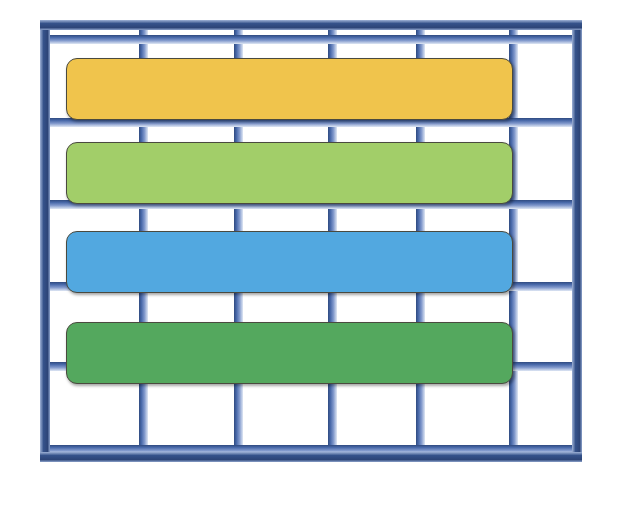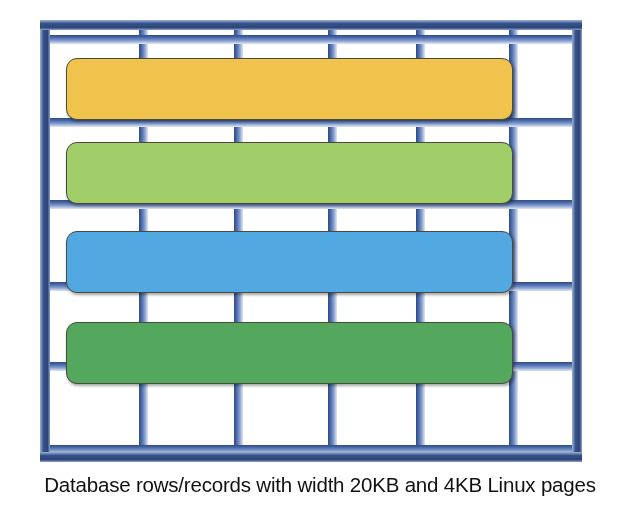--- a/index.html
+++ b/index.html
@@ -132,15 +132,14 @@
         <rect x="2" y="434" width="542" height="10" fill="url(#frameH)"></rect>
       </g>
     </svg>
 
     <div class="record-bar r0" style="background:#f0c44c;"></div>
     <div class="record-bar r1" style="background:#a2ce69;"></div>
     <div class="record-bar r2" style="background:#52a8e0;"></div>
     <div class="record-bar r3" style="background:#54a85e;"></div>
   </div>
 
-  <div class="caption">Database rows/records with width 20KB and 4KB Linux pages</div>
 
 </div>
 
 </body></html>

